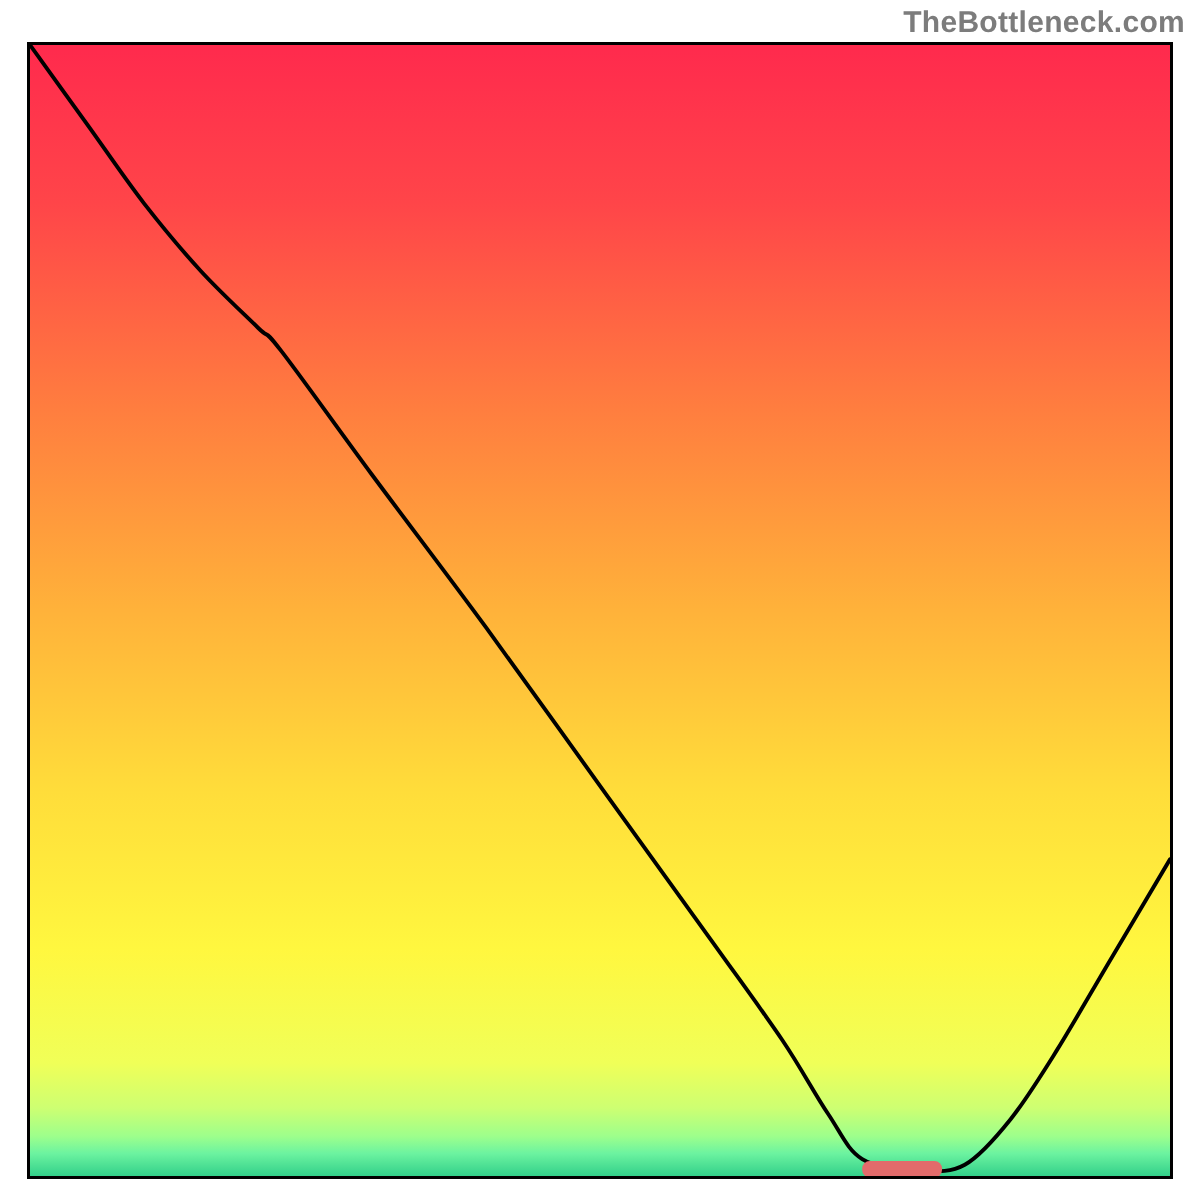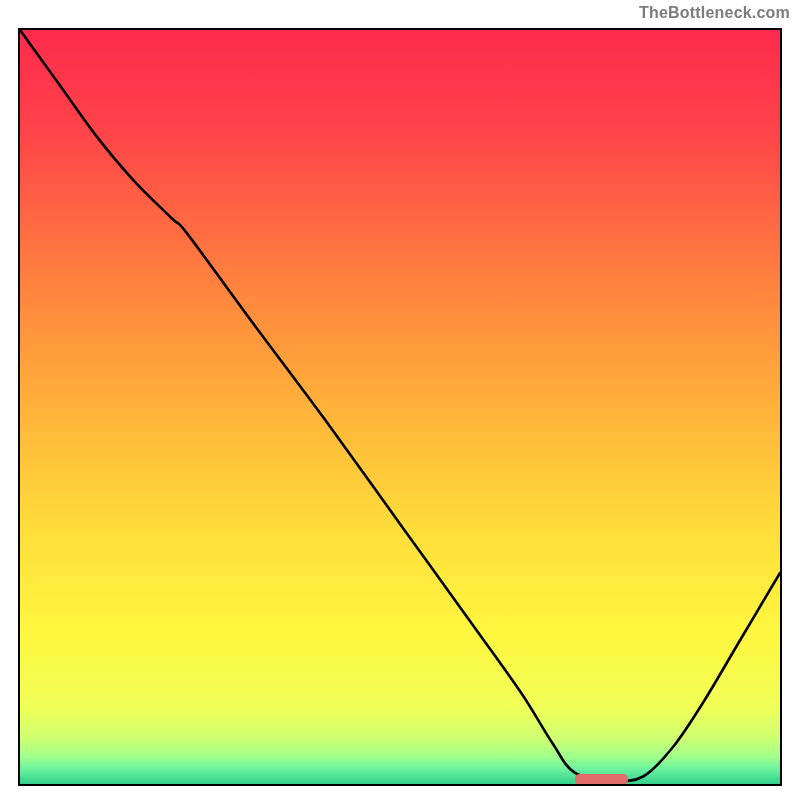--- a/index.html
+++ b/index.html
@@ -13,21 +13,21 @@
   }
   .chart-wrap {
     position: relative;
     width: 800px;
     height: 800px;
   }
   .watermark {
     position: absolute;
     top: 4px;
     right: 10px;
-    font-size: 16px;
+    font-size: 20px;
     font-weight: 600;
     color: #7c7c7c;
     letter-spacing: 0.2px;
     font-family: Arial, Helvetica, sans-serif;
   }
   .plot-box {
     position: absolute;
     left: 18px;
     top: 28px;
     width: 764px;

